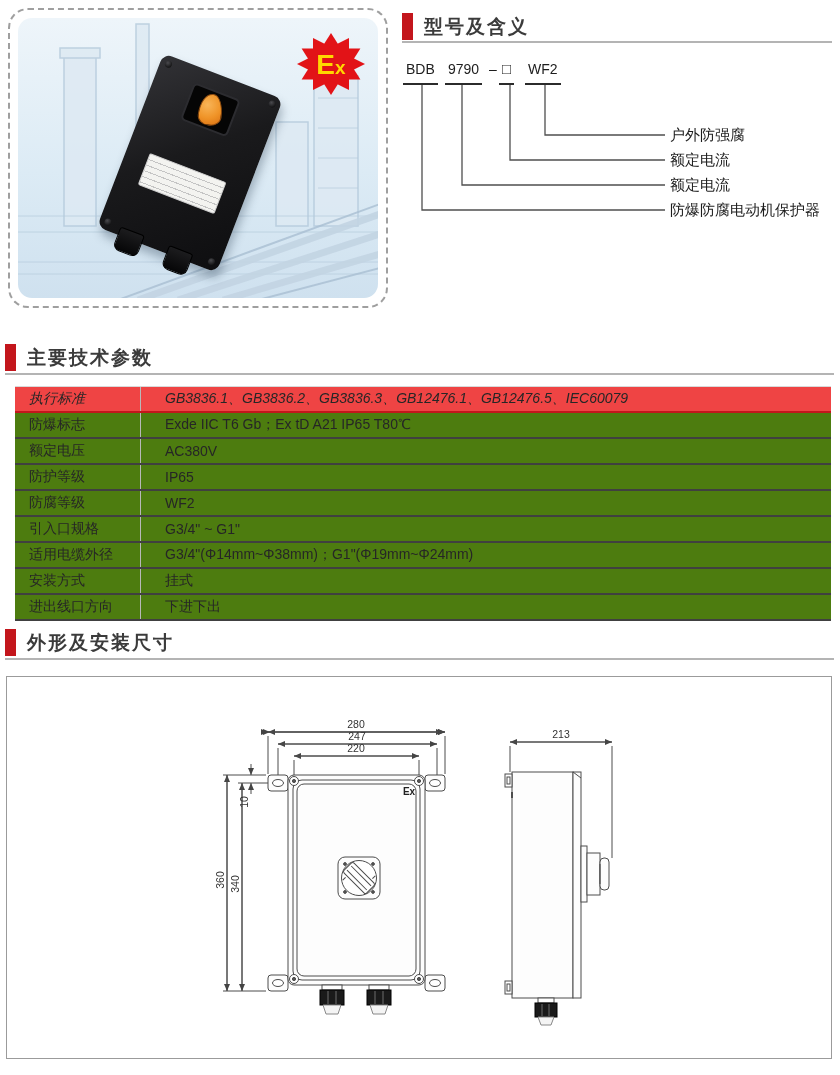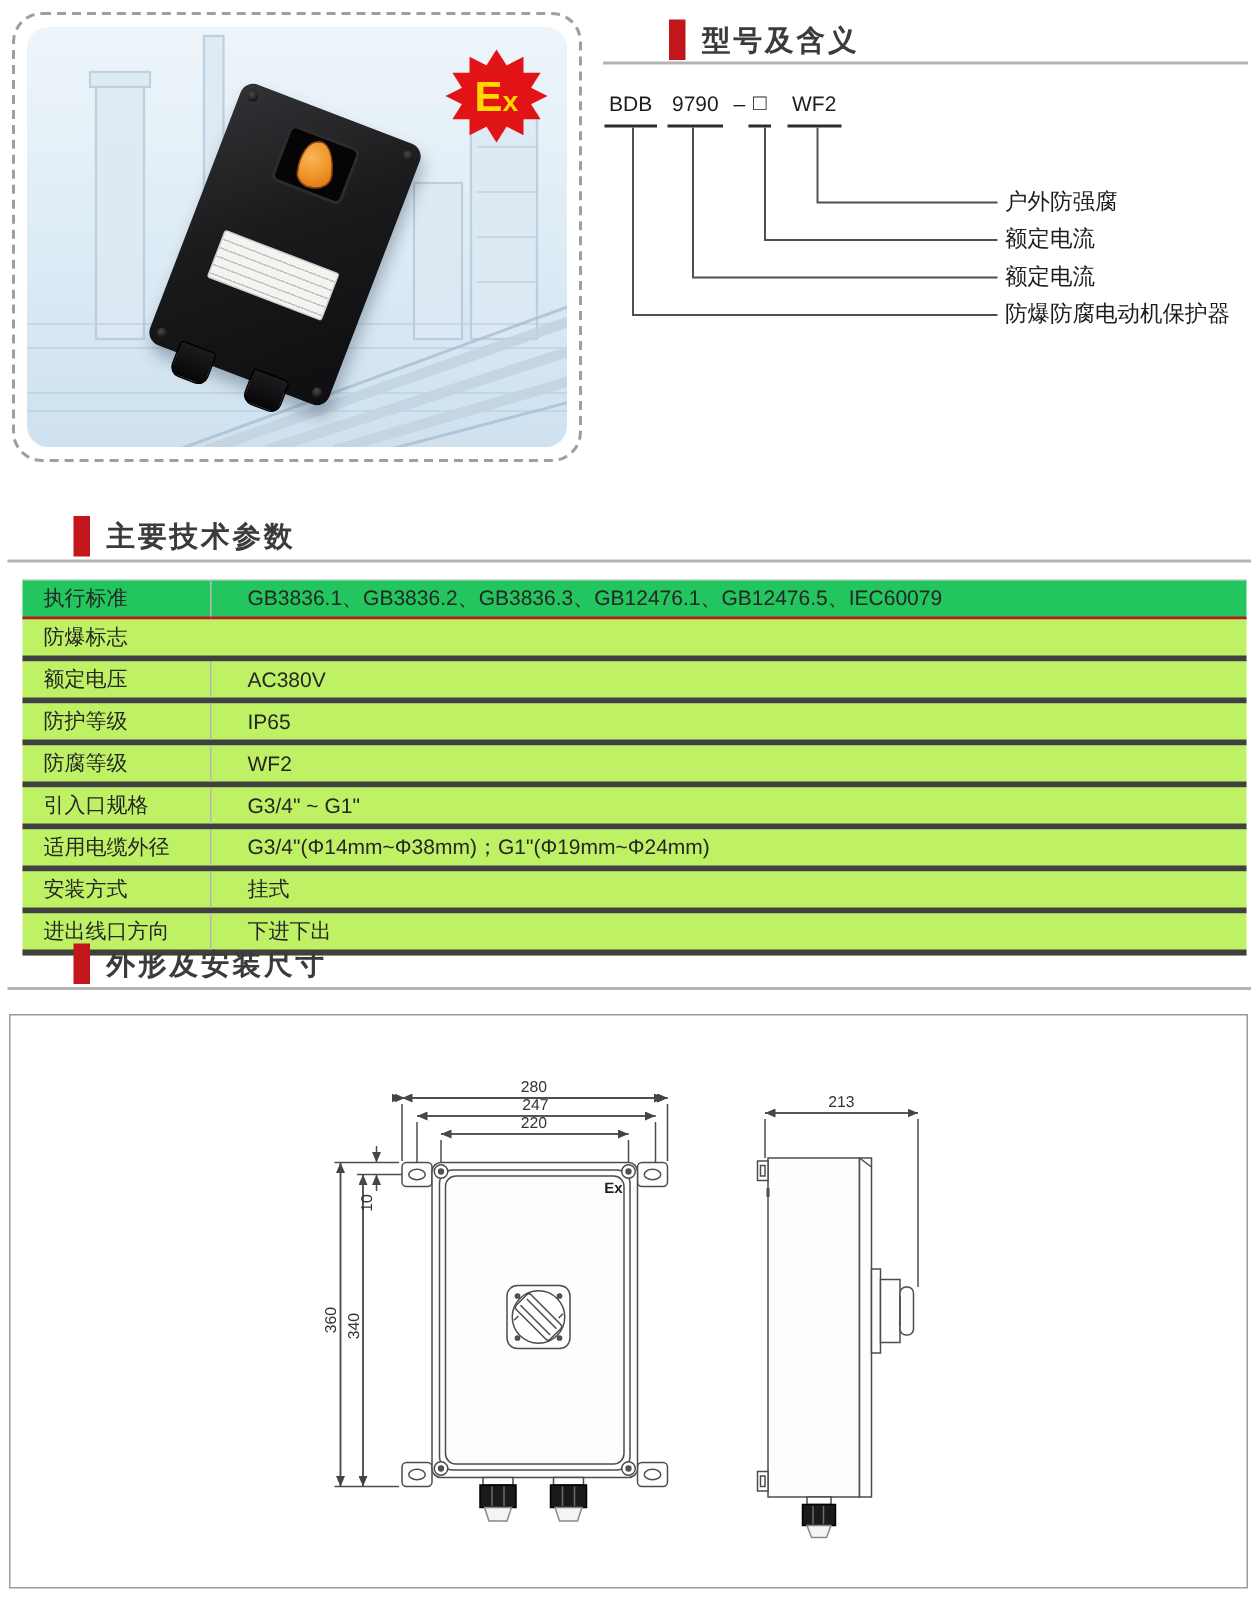--- a/index.html
+++ b/index.html
@@ -1,20 +1,20 @@
 <!DOCTYPE html>
 <html><head>
 <meta charset="utf-8">
 <style>
   html,body { margin:0; padding:0; background:#ffffff; }
   .page { position:relative; width:840px; height:1075px; background:#fff;
           font-family:"Liberation Sans", sans-serif; overflow:hidden; }
 
   
-  .sec-head { position:absolute; display:flex; align-items:center; gap:11px;margin-left:44px; }
+  .sec-head { position:absolute; display:flex; align-items:center; gap:11px; }
   .sec-bar  { width:11px; height:27px; background:#c3161c; flex:none; }
   .sec-title{ font-size:19px; font-weight:bold; color:#3b3b3b; letter-spacing:2px; white-space:nowrap; }
   .sec-rule { position:absolute; height:2px; background:#b4b4b4; }
 
   
   .photo-card { position:absolute; left:8px; top:8px; width:380px; height:300px;
                 border:2px dashed #9f9f9f; border-radius:20px; padding:8px; box-sizing:border-box; }
   .photo-inner{ position:relative; width:100%; height:100%; border-radius:14px; overflow:hidden;
                 background:linear-gradient(180deg,#eef5fa 0%,#dcebf5 55%,#cfe1ef 100%); }
   .scene-svg  { position:absolute; inset:0; }
@@ -42,23 +42,23 @@
   .model-area { position:absolute; left:403px; top:57px; width:432px; height:168px; }
   .seg  { position:absolute; top:0; font-size:14px; color:#1d1d1d;
           border-bottom:2px solid #2b2b2b; padding:0 3px 2px; line-height:24px; }
   .seg.noline { border-bottom:none; }
   .mlines { position:absolute; left:0; top:0; }
   .mlabel { position:absolute; left:267px; font-size:15px; font-weight:400;
             color:#1d1d1d; line-height:16px; white-space:nowrap; }
 
   
   .ptable { position:absolute; left:15px; top:386px; width:816px; }
-  .trow   { display:flex; height:24px; align-items:stretch; border-bottom:4px solid #404040;
-            background:#bef264; font-size:14px; color:#262626; }
-  .trow.first { background:#22c55e; border-top:1px solid #d9d9d9; border-bottom:2px solid #c3161c; }
+  .trow   { display:flex; height:24px; align-items:stretch; border-bottom:2px solid #404040;
+            background:#4d7c0f; font-size:14px; color:#262626; }
+  .trow.first { background:#ef4444; border-top:1px solid #d9d9d9; border-bottom:2px solid #c3161c;font-style:italic; }
   .tlabel { width:125px; flex:none; display:flex; align-items:center; padding-left:14px; box-sizing:border-box; }
   .tval   { flex:1; display:flex; align-items:center; padding-left:24px; border-left:1px solid #b8b8b8; }
 
   
   .draw-frame { position:absolute; left:6px; top:676px; width:826px; height:383px;
                 border:1px solid #9b9b9b; background:#fff; box-sizing:border-box; }
   .front-svg { position:absolute; left:213px; top:688px; }
   .side-svg  { position:absolute; left:482px; top:688px; }
   .dim-text  { font-size:10.5px; fill:#333; font-family:"Liberation Sans",sans-serif; }
   .ex-mark   { font-size:10px; font-weight:bold; fill:#222; font-family:"Liberation Sans",sans-serif; }
@@ -160,20 +160,21 @@
   </div>
   <div class="sec-rule" style="left:5px; top:373px; width:829px"></div>
 
   <div class="ptable">
     <div class="trow first">
       <div class="tlabel">执行标准</div>
       <div class="tval">GB3836.1、GB3836.2、GB3836.3、GB12476.1、GB12476.5、IEC60079</div>
     </div>
     <div class="trow">
       <div class="tlabel">防爆标志</div>
+      <div class="tval">Exde IIC T6 Gb；Ex tD A21 IP65 T80℃</div>
     </div>
     <div class="trow">
       <div class="tlabel">额定电压</div>
       <div class="tval">AC380V</div>
     </div>
     <div class="trow">
       <div class="tlabel">防护等级</div>
       <div class="tval">IP65</div>
     </div>
     <div class="trow">

